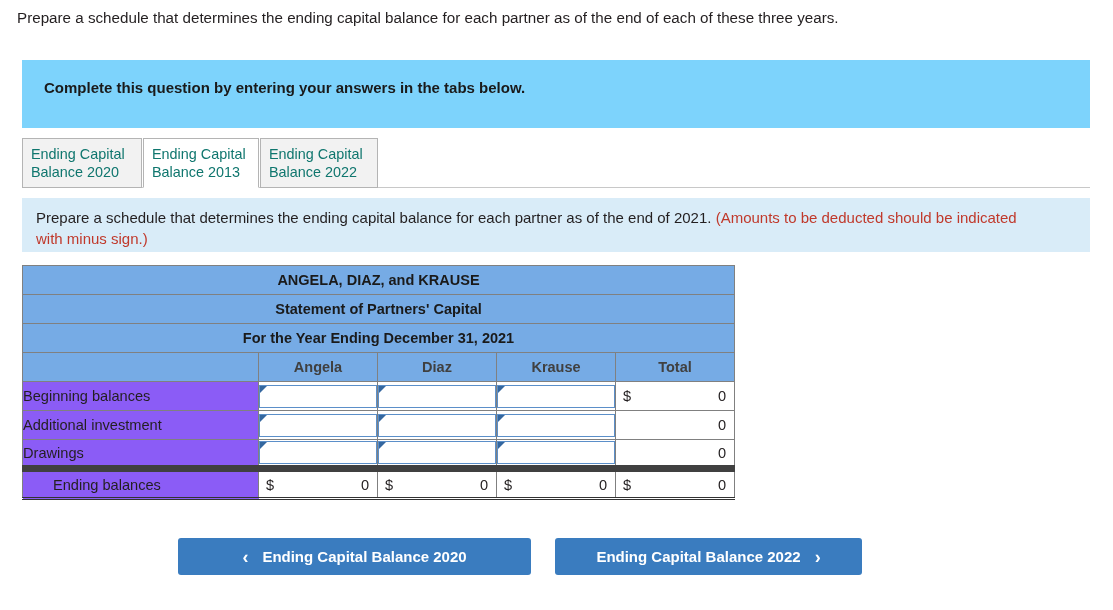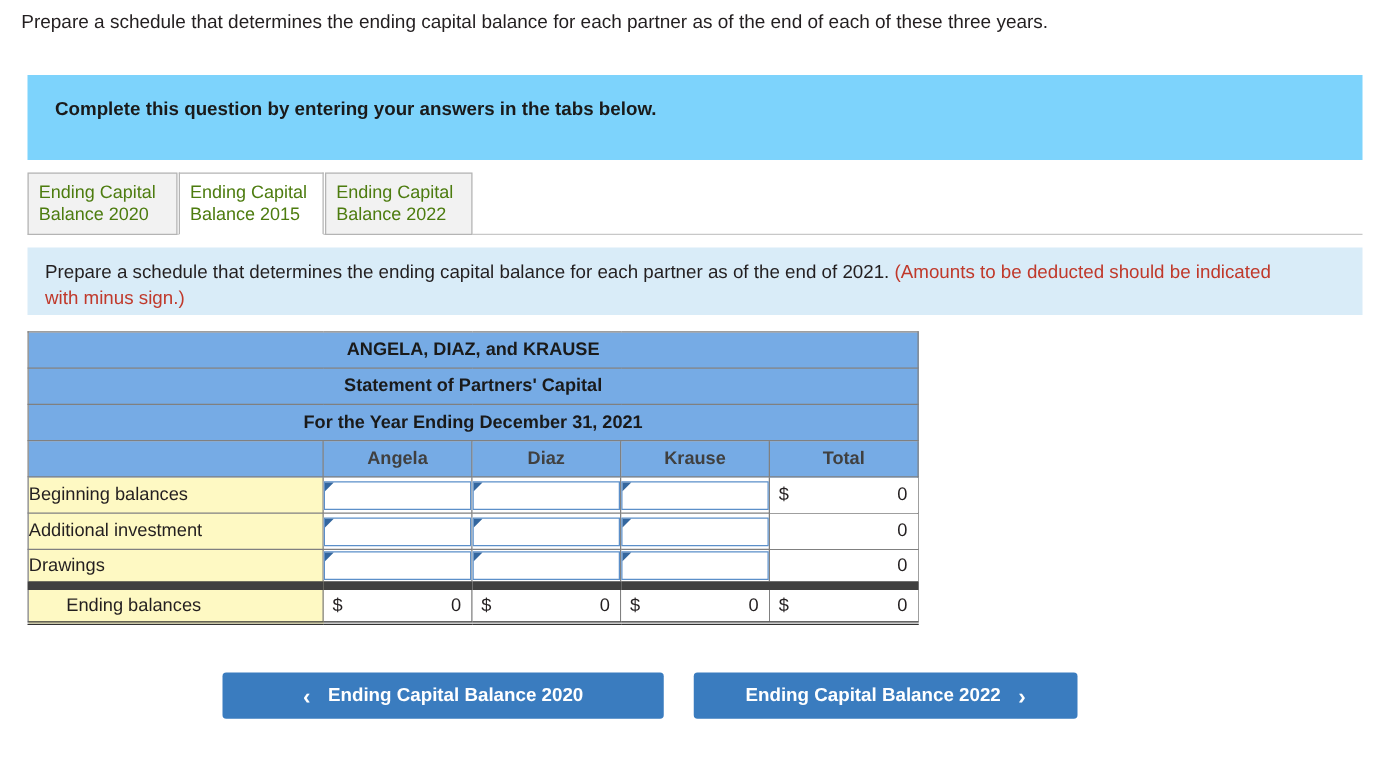--- a/index.html
+++ b/index.html
@@ -65,21 +65,21 @@
   }
   .tab {
     position: absolute;
     top: 0;
     height: 50px;
     box-sizing: border-box;
     border: 1px solid #b4b4b4;
     background: #f2f2f2;
     font-size: 14.4px;
     line-height: 18px;
-    color: #4d7c0f;
+    color: #0f766e;
     padding: 6px 8px 0 8px;
     text-align: left;
     cursor: pointer;
     white-space: nowrap;
   }
   .tab.active {
     background: #ffffff;
     border-bottom: 1px solid #ffffff;
     z-index: 3;
   }
@@ -139,21 +139,21 @@
   .hdr-blank { background: #76abe5; }
   .colhdr {
     background: #76abe5;
     text-align: center;
     font-weight: bold;
     font-size: 14.5px;
     color: #404040;
   }
 
   .rowlabel {
-    background: #fef9c3;
+    background: #8b5cf6;
     padding-left: 7px;
     font-size: 14.6px;
     color: #231f20;
     text-align: left;
   }
   .rowlabel.indent { padding-left: 30px; }
 
   
   .inputcell {
     background: #ffffff;
@@ -245,21 +245,21 @@
 <div class="tabstrip">
   <div class="tabstrip-rule"></div>
 
   <div class="tab tab-0">
     <div>Ending Capital</div>
     <div>Balance 2020</div>
   </div>
 
   <div class="tab tab-1 active">
     <div>Ending Capital</div>
-    <div>Balance 2015</div>
+    <div>Balance 2013</div>
   </div>
 
   <div class="tab tab-2">
     <div>Ending Capital</div>
     <div>Balance 2022</div>
   </div>
 </div>
 
 <div class="info-box">
   <div class="info-text"><span>Prepare a schedule that determines the ending capital balance for each partner as of the end of 2021.</span> <span class="red">(Amounts to be deducted should be indicated with minus sign.)</span></div>

